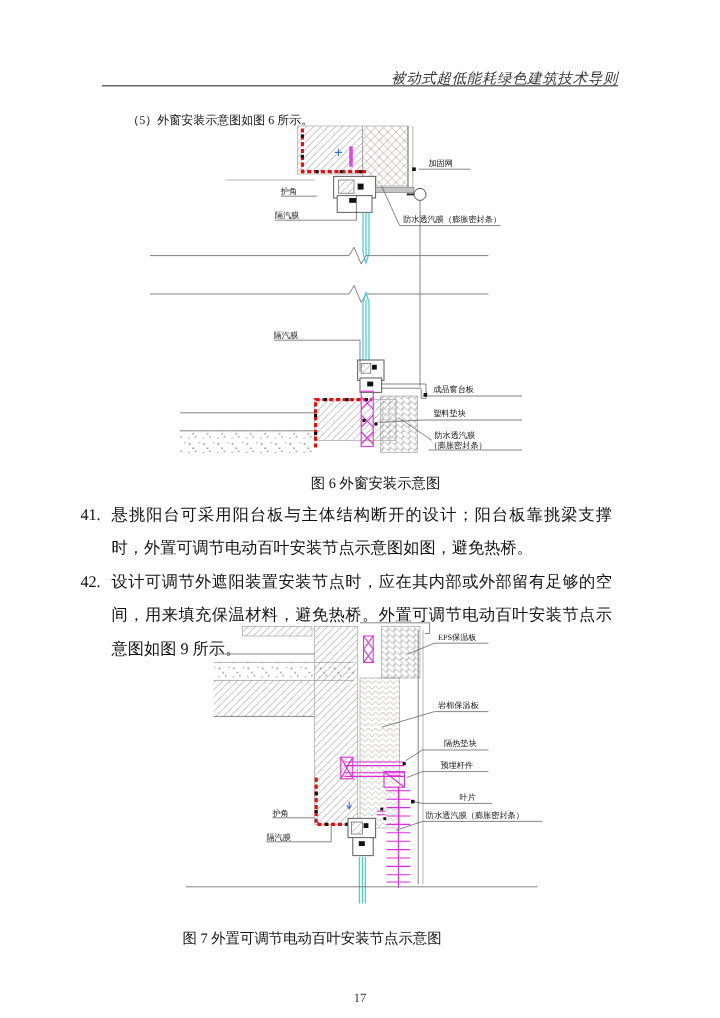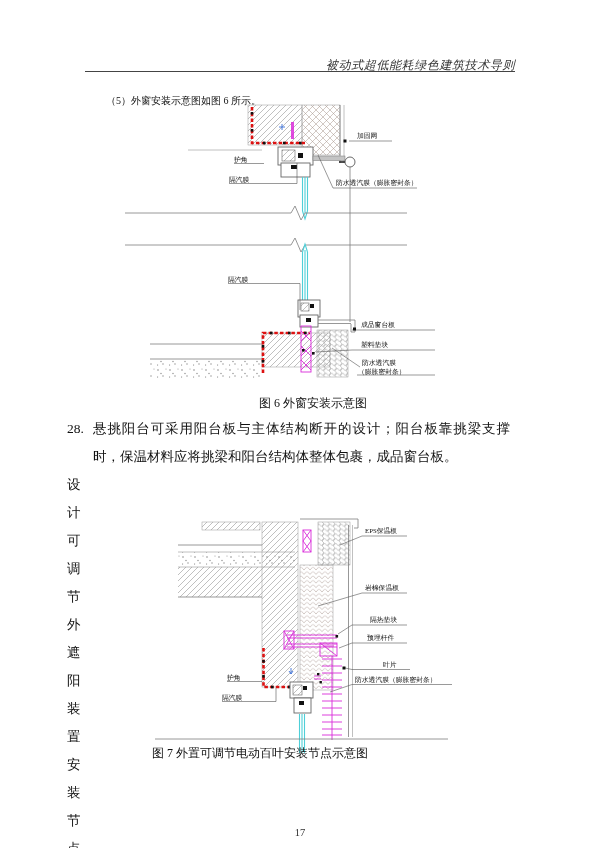--- a/index.html
+++ b/index.html
@@ -10,21 +10,21 @@
   .abs{position:absolute;}
   .header-text{top:57px;right:85px;font-size:12px;letter-spacing:0.6px;color:#333;font-style:italic;}
   .header-rule{top:71px;left:85px;right:85px;height:1.2px;background:#444;}
   .intro{top:78px;left:85px;width:432px;font-size:10px;line-height:20px;text-indent:21px;margin-top:13px;}
   .para{left:67px;width:443px;display:grid;grid-template-columns:26px 1fr;font-size:13.5px;line-height:28px;}
   .para .ptext{text-align:justify;}
   .p41{top:415px;}
   .p42{top:471px;}
   .caption{font-size:12px;text-align:center;color:#111;}
   .cap6{top:395px;left:26px;width:574px;}
-  .cap7{top:745px;left:0;width:520px;text-align:center;}
+  .cap7{top:774px;left:0;width:520px;text-align:center;}
   .pagenum{top:785px;left:0;width:600px;text-align:center;font-size:10.5px;color:#333;margin-top:42px;}
   svg{display:block;}
   svg text{font-family:"Liberation Serif","DejaVu Serif",serif;fill:#111;font-size:6.8px;}
   .ln{stroke:#7d7d7d;stroke-width:0.8;fill:none;}
   .thin{stroke:#8c8c8c;stroke-width:0.55;fill:none;}
   .lead{stroke:#555;stroke-width:0.6;fill:none;}
   .red{stroke:#dd1111;stroke-width:2.6;fill:none;stroke-dasharray:3.5 2.2;}
   .mag{stroke:#d92bd9;stroke-width:0.9;fill:none;}
   .magf{fill:#d92bd9;}
   .cy{stroke:#4ecfd8;stroke-width:1.1;fill:none;}
@@ -178,24 +178,25 @@
 
     <text x="242" y="262">防水透汽膜</text>
     <text x="238" y="270.5">（膨胀密封条）</text>
     <line x1="237" y1="272" x2="315" y2="272" class="lead"></line>
     <line x1="240" y1="264" x2="212" y2="245" class="lead"></line>
   </g>
 </svg>
 <div class="abs caption cap6">图 6 外窗安装示意图</div>
 
 <div class="abs para p41">
-  <div>28.</div>
-  <div class="ptext">悬挑阳台可采用阳台板与主体结构断开的设计；阳台板靠挑梁支撑时，保温材料应将挑梁和阳台结构体整体包裹，成品窗台板。</div>
+  <div>41.</div>
+  <div class="ptext">悬挑阳台可采用阳台板与主体结构断开的设计；阳台板靠挑梁支撑时，外置可调节电动百叶安装节点示意图如图，避免热桥。</div>
 </div>
 <div class="abs para p42">
+  <div>42.</div>
   <div class="ptext">设计可调节外遮阳装置安装节点时，应在其内部或外部留有足够的空间，用来填充保温材料，避免热桥。外置可调节电动百叶安装节点示意图如图 9 所示。</div>
 </div>
 
 <svg class="abs" style="left:85px;top:518px;" width="370" height="235" viewBox="0 0 370 235">
 
   <g>
     <rect x="117" y="4" width="58" height="8" fill="url(#hatch)" stroke="#999" stroke-width="0.5"></rect>
     <rect x="177" y="4" width="36" height="165" fill="url(#hatch)" stroke="#999" stroke-width="0.5"></rect>
   </g>
   <g>

